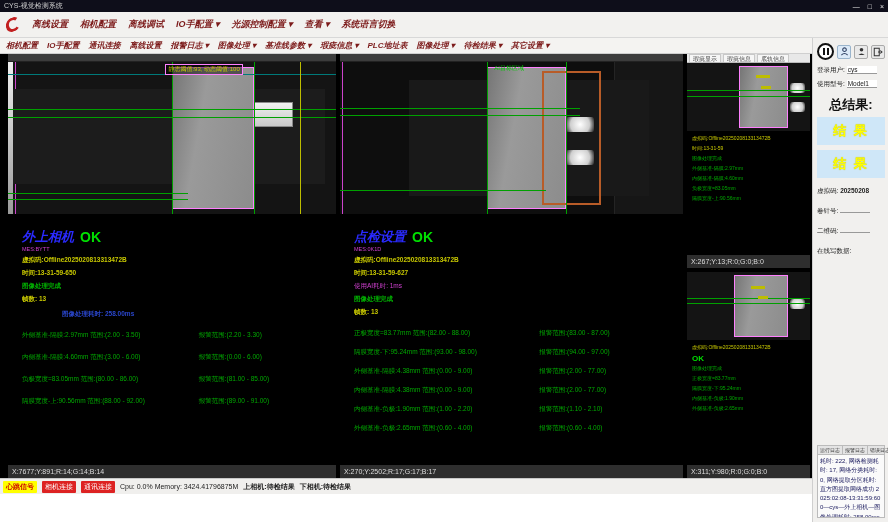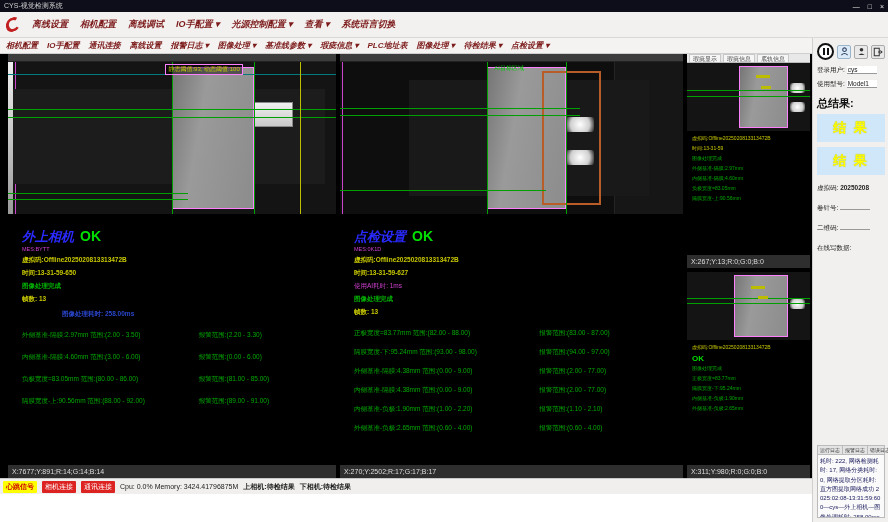--- a/index.html
+++ b/index.html
@@ -47,21 +47,21 @@
   .hline-t { height:1px; background:#007a7a; }
   .vline-y { width:1px; background:#bdbd00; }
   .vline-m { width:1px; background:#cc44cc; }
   .anno { border:1px solid #ff80ff; color:#c8c800; font-size:6px; padding:0 2px; white-space:nowrap; background:rgba(0,0,0,.45); }
   .anno-green { color:#00c800; font-size:6px; white-space:nowrap; }
   .connector { background:linear-gradient(#f0f0f0,#c9c9c9); border:1px solid #8a8a8a; }
   .orangebox { border:2px solid #b85c28; }
   .blob { background:radial-gradient(circle,#ffffff 0%,#cfcfcf 60%,rgba(60,60,60,0) 100%); border-radius:2px; }
 
   
-  .camline { display:flex; align-items:flex-start; gap:6px; }
+  .camline { display:flex; align-items:center; gap:6px; }
   .camname { color:#2a2aff; font-size:13px; font-weight:bold; font-style:italic; }
   .okbig { color:#00e000; font-size:14px; font-weight:bold; }
   .t-m { color:#d040d0; font-size:5.5px; }
   .t-y { color:#c8c800; font-size:6.5px; font-weight:bold; margin-top:4px; }
   .t-g { color:#00b400; font-size:6.5px; font-weight:bold; margin-top:4px; }
   .t-b { color:#2a46cc; font-size:6.5px; font-weight:bold; margin-top:6px; margin-left:40px; }
   .meas { margin-top:12px; padding-right:4px; }
   .mrow { display:flex; margin-bottom:13px; }
   .vmid .mrow { margin-bottom:10px; }
   .mrow span:first-child { width:57%; color:#00a800; font-size:6.5px; white-space:nowrap; }
@@ -81,21 +81,21 @@
 
   
   .rightpanel { width:76px; background:#f1f0ee; border-left:1px solid #cfcfcf; display:flex; flex-direction:column; padding:5px 3px 4px 4px; }
   .btnrow { display:flex; align-items:center; gap:3px; margin-bottom:6px; }
   .pausebtn { width:17px; height:17px; border:2px solid #111; border-radius:50%; display:flex; align-items:center; justify-content:center; gap:2px; background:#fff; }
   .pausebtn i { display:block; width:2px; height:7px; background:#111; }
   .sqbtn { width:14px; height:14px; border:1px solid #9ab4cc; background:#dcEAf8; background:#dceaf8; border-radius:2px; display:flex; align-items:center; justify-content:center; }
   .sqbtn.dark { background:#e9e9e9; border-color:#aaa; }
   .frow { font-size:6.5px; color:#222; margin-bottom:5px; white-space:nowrap; }
   .frow .fval { display:inline-block; min-width:30px; border-bottom:1px solid #999; background:#fff; padding:0 1px; font-size:6.5px; }
-  .totallbl { font-size:11px; font-weight:bold; color:#111; margin:2px 0 3px 0; }
+  .totallbl { font-size:13px; font-weight:bold; color:#111; margin:2px 0 3px 0;text-align:center; }
   .resultbox { background:#cfe7f8; color:#ffff00; font-weight:bold; font-size:13px; text-align:center;
     padding:5px 0; margin-bottom:5px; letter-spacing:2px; text-shadow:0 0 1px #aa0; }
   .logpanel { margin-top:auto; border:1px solid #bbb; background:#fafafa; }
   .logtabs { display:flex; background:#e4e4e4; border-bottom:1px solid #bbb; }
   .logtabs span { font-size:5px; color:#333; padding:1px 2px; border-right:1px solid #bbb; white-space:nowrap; }
   .logtext { font-size:6px; color:#1a1a5e; padding:2px; line-height:1.55; word-break:break-all; height:62px; overflow:hidden; }
 
   
   .statusbar { height:16px; background:#f0efed; border-top:1px solid #c8c8c8;
     display:flex; align-items:center; gap:5px; padding:0 3px; }
@@ -137,21 +137,21 @@
       <span class="titem">IO手配置</span>
       <span class="titem">通讯连接</span>
       <span class="titem">离线设置</span>
       <span class="titem">报警日志 ▾</span>
       <span class="titem">图像处理 ▾</span>
       <span class="titem">基准线参数 ▾</span>
       <span class="titem">瑕疵信息 ▾</span>
       <span class="titem">PLC地址表</span>
       <span class="titem">图像处理 ▾</span>
       <span class="titem">待检结果 ▾</span>
-      <span class="titem">点检设置 ▾</span>
+      <span class="titem">其它设置 ▾</span>
     </div>
 
     <div class="main">
 
       <div class="view vleft">
         <div class="topstrip"></div>
         <div class="imgarea">
           <div class="abs" style="left:0;top:0;width:5px;height:100%;background:linear-gradient(#efefef,#9a9a9a);"></div>
           <div class="abs vline-m" style="left:7px;top:0;height:100%;"></div>
           <div class="abs" style="left:5px;top:18%;width:95%;height:62%;background:#1c1c1c;"></div>

